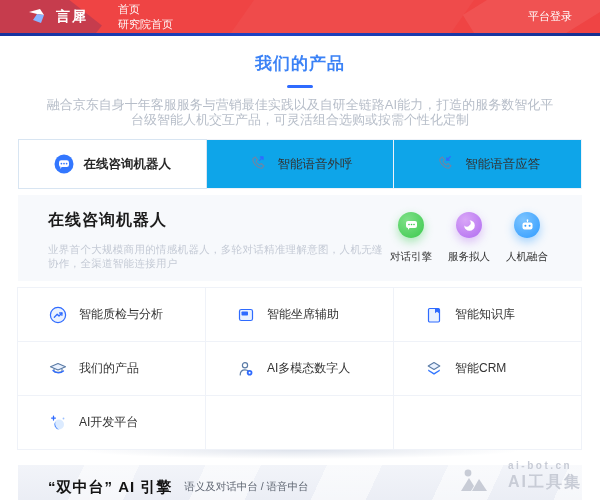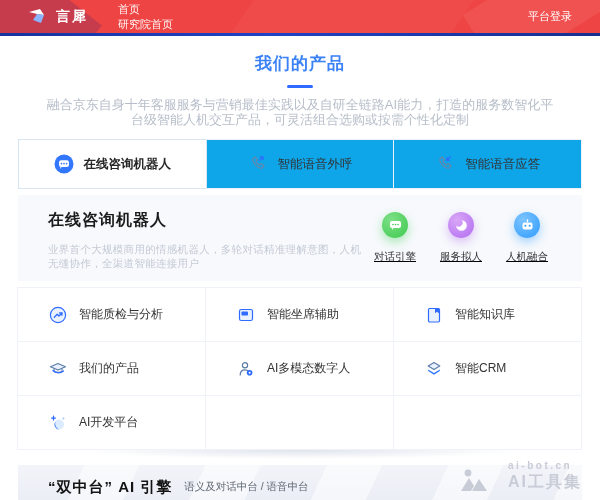--- a/index.html
+++ b/index.html
@@ -38,21 +38,21 @@
     background:#0ea5e9; border:1px solid #eef2f8; margin-left:-1px; cursor:pointer;
     font-size:12.5px; color:#333; }
   .tab:first-child { margin-left:0; }
   .tab.active { background:#fff; border:1px solid #d8e5f2; z-index:2; font-weight:bold; color:#262626; }
   .tab-icon { width:20px; height:20px; display:inline-flex; }
   
   .panel { margin-top:6px; background:#f7f9fc; height:86px; display:flex;
     justify-content:space-between; padding:15px 30px 0 30px; }
   .panel-text h3 { font-size:16px; font-weight:bold; color:#1c1c1c; letter-spacing:1px; }
   .panel-text p { font-size:10.5px; color:#c4cad5; margin-top:12px; letter-spacing:.3px; }
-  .features { display:flex; gap:16px; margin-top:2px;text-decoration:underline; }
+  .features { display:flex; gap:8px; margin-top:2px; }
   .feature { width:50px; text-align:center; }
   .f-icon { width:26px; height:26px; border-radius:50%; margin:0 auto;
     display:flex; align-items:center; justify-content:center; }
   .f-icon.green  { background:radial-gradient(circle at 35% 30%,#7ee087,#3cc94e); box-shadow:0 4px 10px rgba(74,208,95,.45); }
   .f-icon.purple { background:radial-gradient(circle at 35% 30%,#d9a6f7,#b06cf0); box-shadow:0 4px 10px rgba(186,122,240,.45); }
   .f-icon.blue   { background:radial-gradient(circle at 35% 30%,#7cc4ff,#2f9bff); box-shadow:0 4px 10px rgba(61,164,255,.45); }
   .f-label { display:block; margin-top:12px; font-size:10.5px; color:#333; }
   
   .grid { display:grid; grid-template-columns:repeat(3,1fr); margin-top:7px; }
   .cell { height:55px; background:#fff; border:1px solid #eff2f8; margin:-1px 0 0 -1px;

